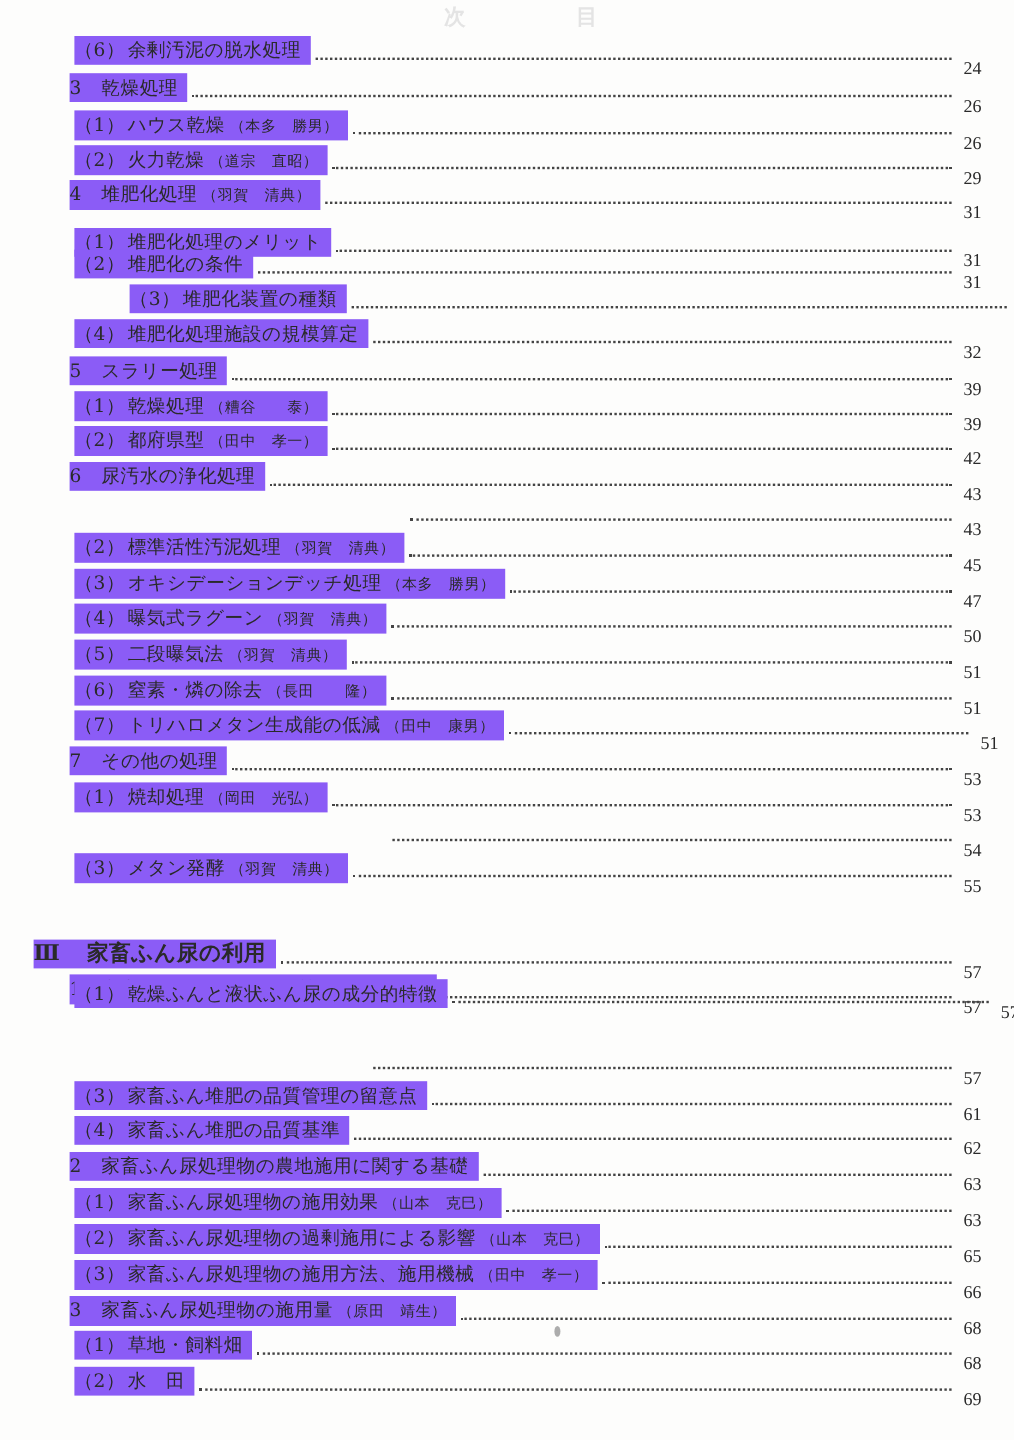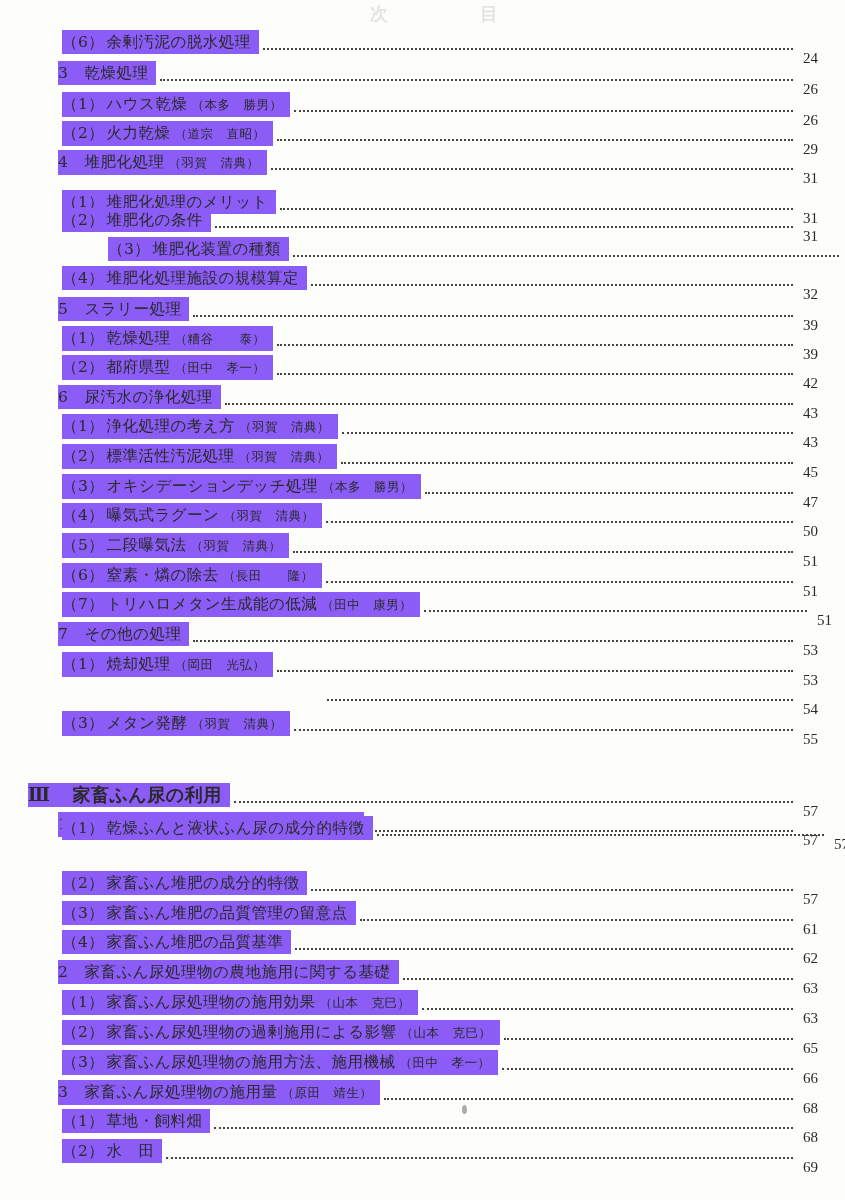--- a/index.html
+++ b/index.html
@@ -104,21 +104,20 @@
         <span class="label" style="left: 62px;"><span class="num" style="margin-right: 2px;">（2）</span><span>都府県型</span><span class="author">（田中　孝一）</span></span>
         <span class="page-no">42</span>
       </div>
       <div class="row" style="top: 385px;">
         <div class="dots" style="left: 225px; right: 52px; top: 18px;"></div>
         <span class="label" style="left: 58px;"><span class="num" style="margin-right: 16px;">6</span><span>尿汚水の浄化処理</span></span>
         <span class="page-no">43</span>
       </div>
       <div class="row" style="top: 414px;">
         <div class="dots" style="left: 342px; right: 52px; top: 18px;"></div>
-        <span class="label" style="left: 62px;"><span class="num" style="margin-right: 2px;">（1）</span><span>浄化処理の考え方</span><span class="author">（羽賀　清典）</span></span>
         <span class="page-no">43</span>
       </div>
       <div class="row" style="top: 444px;">
         <div class="dots" style="left: 341px; right: 52px; top: 18px;"></div>
         <span class="label" style="left: 62px;"><span class="num" style="margin-right: 2px;">（2）</span><span>標準活性汚泥処理</span><span class="author">（羽賀　清典）</span></span>
         <span class="page-no">45</span>
       </div>
       <div class="row" style="top: 474px;">
         <div class="dots" style="left: 425px; right: 52px; top: 18px;"></div>
         <span class="label" style="left: 62px;"><span class="num" style="margin-right: 2px;">（3）</span><span>オキシデーションデッチ処理</span><span class="author">（本多　勝男）</span></span>
@@ -173,21 +172,20 @@
         <span class="label" style="left: 58px;"><span class="num" style="margin-right: 16px;">1</span><span>家畜ふん尿処理物の品質</span><span class="author">（原田　靖生）</span></span>
         <span class="page-no">57</span>
       </div>
       <div class="row" style="top: 816px; padding-left: 31px;">
         <div class="dots" style="left: 377px; right: 52px; top: 18px;"></div>
         <span class="label" style="left: 62px;"><span class="num" style="margin-right: 2px;">（1）</span><span>乾燥ふんと液状ふん尿の成分的特徴</span></span>
         <span class="page-no">57</span>
       </div>
       <div class="row" style="top: 871px;">
         <div class="dots" style="left: 311px; right: 52px; top: 18px;"></div>
-        <span class="label" style="left: 62px;"><span class="num" style="margin-right: 2px;">（2）</span><span>家畜ふん堆肥の成分的特徴</span></span>
         <span class="page-no">57</span>
       </div>
       <div class="row" style="top: 901px;">
         <div class="dots" style="left: 360px; right: 52px; top: 18px;"></div>
         <span class="label" style="left: 62px;"><span class="num" style="margin-right: 2px;">（3）</span><span>家畜ふん堆肥の品質管理の留意点</span></span>
         <span class="page-no">61</span>
       </div>
       <div class="row" style="top: 930px;">
         <div class="dots" style="left: 295px; right: 52px; top: 18px;"></div>
         <span class="label" style="left: 62px;"><span class="num" style="margin-right: 2px;">（4）</span><span>家畜ふん堆肥の品質基準</span></span>

